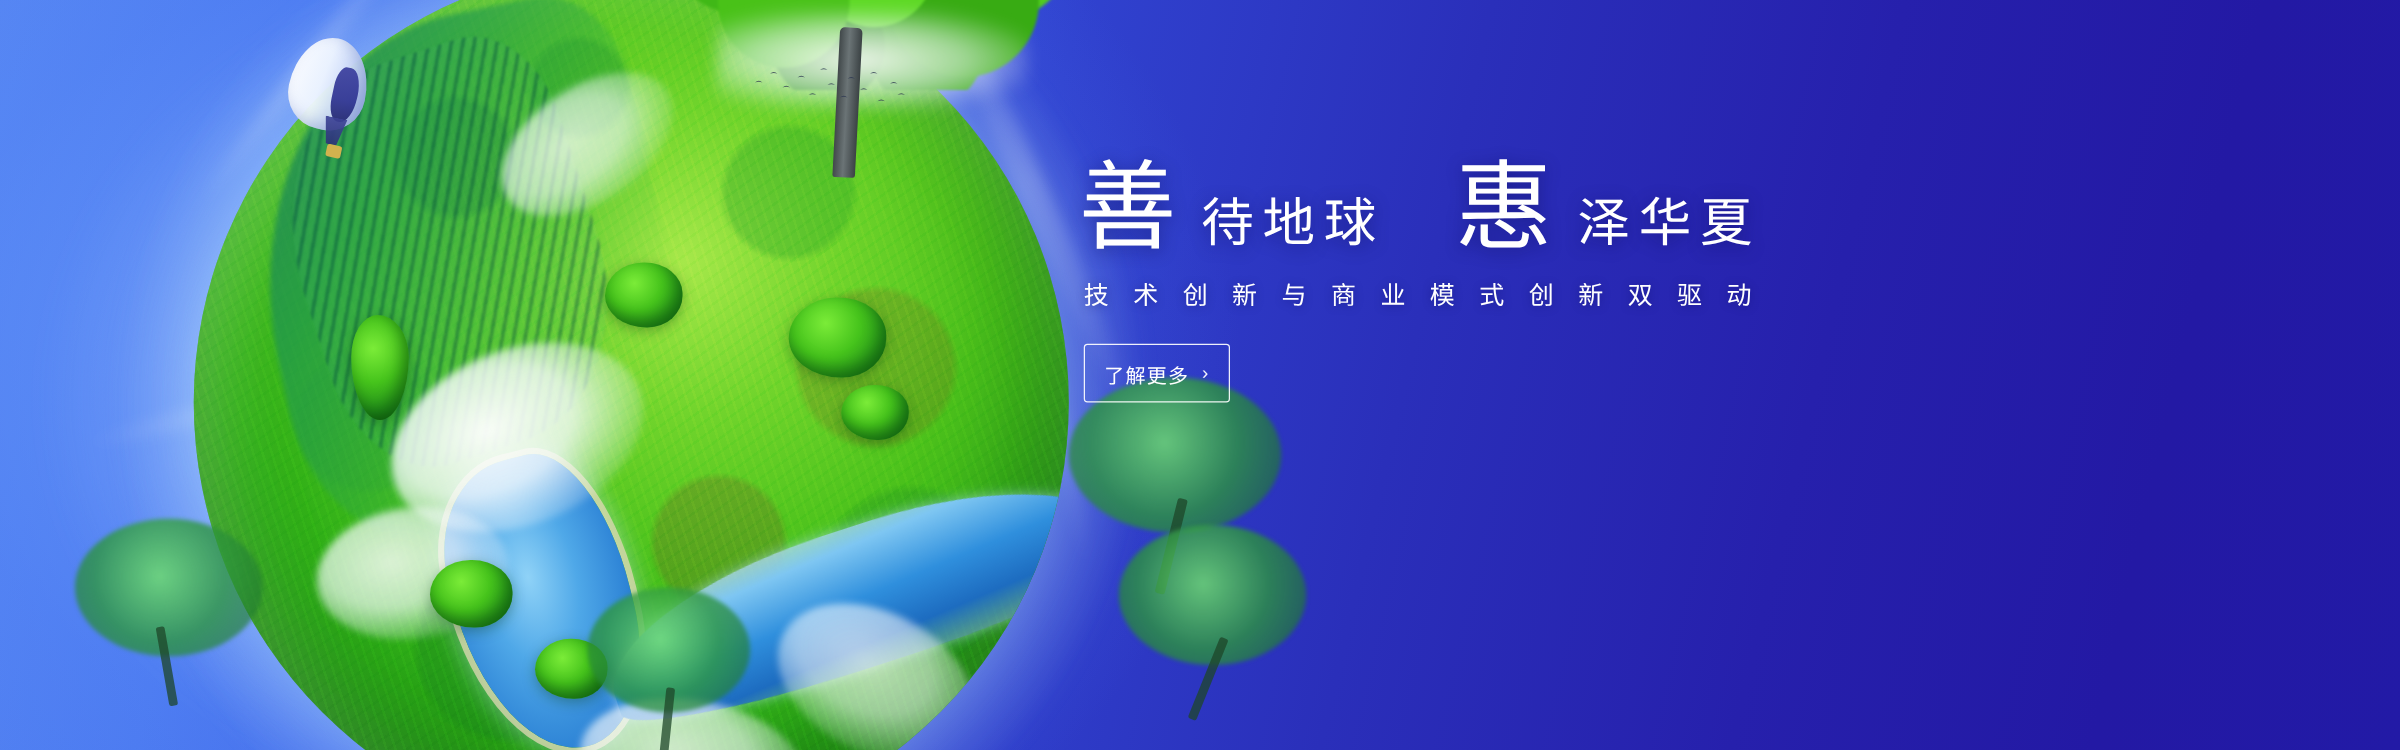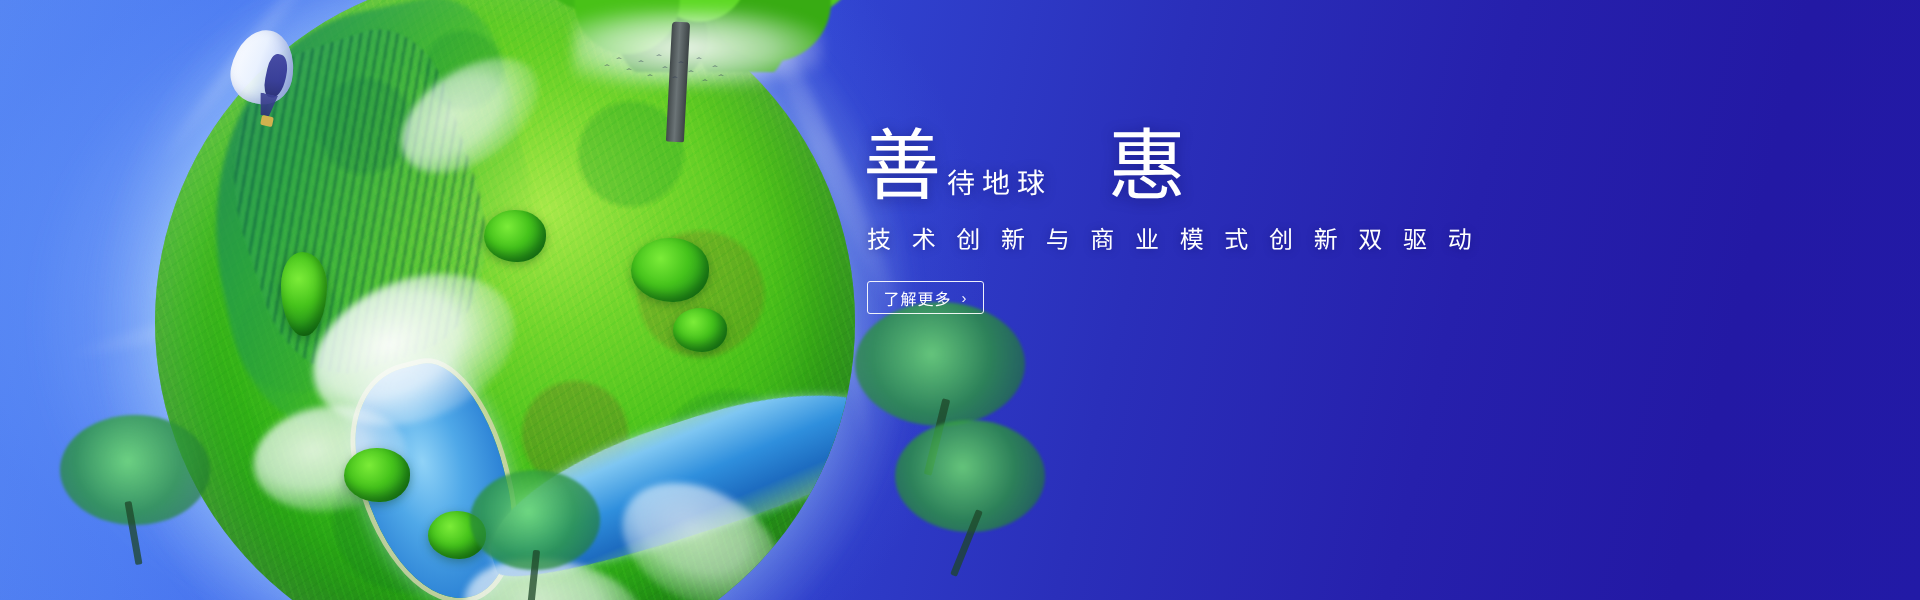--- a/index.html
+++ b/index.html
@@ -289,32 +289,32 @@
   }
   .headline .big {
     font-family: "Liberation Serif", "DejaVu Serif", serif;
     font-size: 78px;
     line-height: 1;
     letter-spacing: 0;
     font-weight: 400;
   }
   .headline .small {
     font-family: "Liberation Serif", "DejaVu Serif", serif;
-    font-size: 28px;
+    font-size: 42px;
     line-height: 1;
     letter-spacing: 7px;
-    margin-left: 6px;
+    margin-left: 20px;
     font-weight: 400;
   }
   .headline .gap { display: inline-block; width: 56px; }
 
   .subtitle {
     margin: 14px 0 0 4px;
     color: #ffffff;
-    font-size: 24px;
+    font-size: 20px;
     letter-spacing: 7px;
     font-weight: 400;
     white-space: nowrap;
     text-shadow: 0 1px 8px rgba(10,12,80,0.4);
   }
   .desc {
     margin: 20px 0 0 4px;
     color: #eef2ff;
     font-size: 19px;
     letter-spacing: 0.4px;
@@ -322,21 +322,21 @@
     text-shadow: 0 1px 6px rgba(10,12,80,0.4);
   }
 
   .cta {
     margin: 26px 0 0 4px;
     display: inline-flex;
     align-items: center;
     justify-content: center;
     gap: 10px;
     width: 117px;
-    height: 33px;
+    height: 47px;
     border: 1px solid rgba(255,255,255,0.92);
     border-radius: 3px;
     background: transparent;
     color: #ffffff;
     font-size: 16px;
     letter-spacing: 1px;
     cursor: pointer;
     font-family: "Liberation Sans", "DejaVu Sans", sans-serif;
     padding: 0 10px;
   }
@@ -433,20 +433,21 @@
       </g>
     </svg>
   </div>
 
   <div class="copy">
     <h1 class="headline">
       <span class="big">善</span>
       <span class="small">待地球</span>
       <span class="gap"></span>
       <span class="big">惠</span>
+      <span class="small">泽华夏</span>
     </h1>
 
     <p class="subtitle">技 术 创 新 与 商 业 模 式 创 新 双 驱 动</p>
 
 
     <button class="cta">
       <span>了解更多</span>
       <span class="chev">›</span>
     </button>
   </div>

